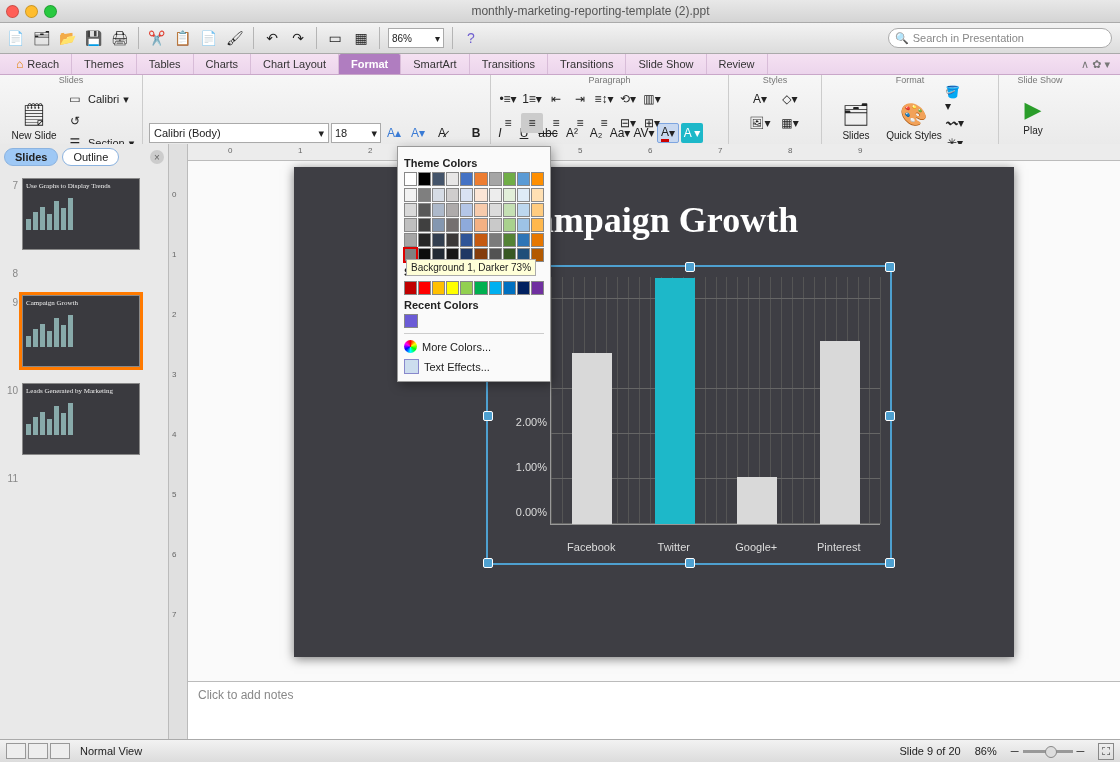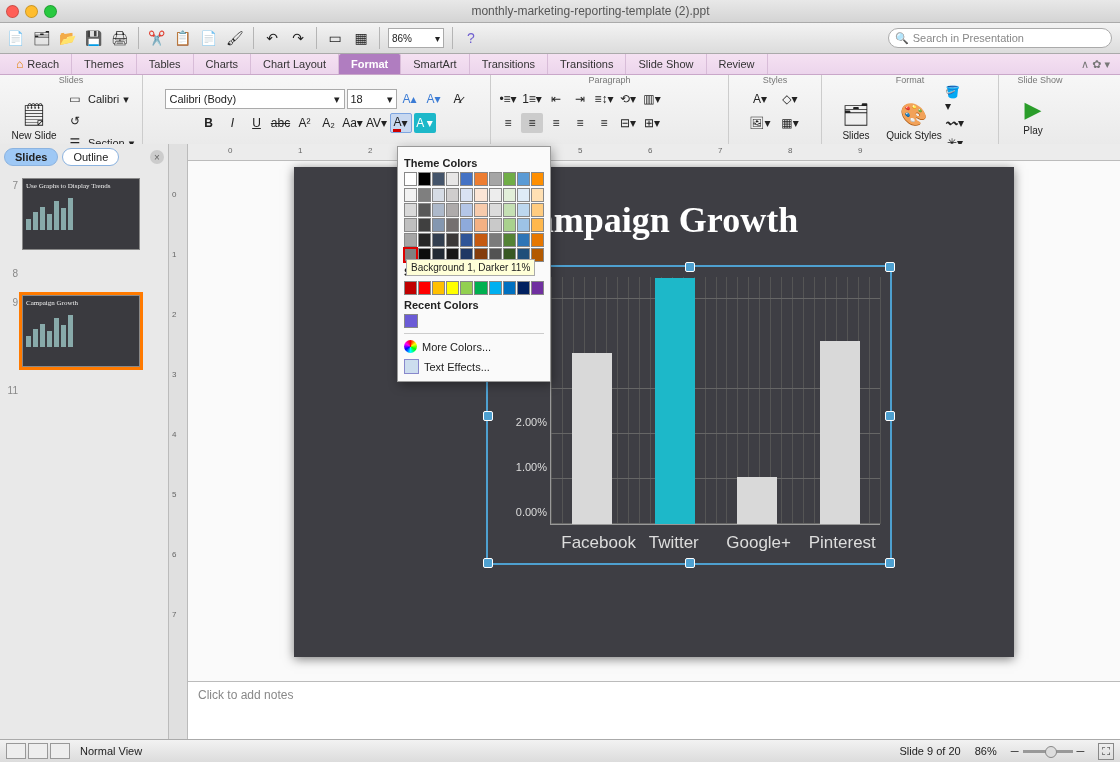--- a/index.html
+++ b/index.html
@@ -52,21 +52,21 @@
 .slide{width:720px;height:490px;background:#3e3e44;box-shadow:0 2px 10px rgba(0,0,0,.5);position:relative}
 .slide-title{position:absolute;top:32px;left:0;right:0;text-align:center;font-family:Georgia,"Times New Roman",serif;color:#fff;font-size:36px;font-weight:bold}
 .chart-box{position:absolute;top:98px;left:192px;width:402px;height:296px;border:2px solid #4ea0d0;background:#3e3e44;border-radius:2px}
 .chart-handle{position:absolute;width:8px;height:8px;background:#4ea0d0;border:1px solid #fff;border-radius:2px}
 .plot{position:absolute;left:62px;top:10px;right:10px;bottom:38px;border-left:1px solid #999;border-bottom:1px solid #999}
 .grid-line{position:absolute;left:0;right:0;border-top:1px solid #666}
 .vgrid{position:absolute;top:0;bottom:0;border-left:1px solid #555}
 .ylabel{position:absolute;right:100%;margin-right:4px;font-size:11px;color:#ddd;transform:translateY(-50%);white-space:nowrap}
 .bar{position:absolute;bottom:0;width:40px;background:#d9d9d9}
 .bar.accent{background:#1db8c9}
-.xlabel{position:absolute;bottom:10px;font-size:17px;color:#ddd;text-align:center;width:60px}
+.xlabel{position:absolute;bottom:10px;font-size:11px;color:#ddd;text-align:center;width:60px}
 .notes{height:46px;border-top:1px solid #bbb;background:#fff;padding:6px 10px;color:#888;font-size:12px}
 .statusbar{position:absolute;left:0;right:0;bottom:0;height:22px;background:linear-gradient(#f2f2f2,#dcdcdc);border-top:1px solid #aaa;display:flex;align-items:center;font-size:11px;padding:0 6px;gap:10px}
 .statusbar .right{margin-left:auto;display:flex;align-items:center;gap:14px}
 .view-btns{display:flex;gap:2px}
 .view-btns span{width:18px;height:14px;border:1px solid #999;background:#eee;display:block}
 
 .color-popup{position:absolute;left:397px;top:146px;width:140px;background:#fafafa;border:1px solid #999;box-shadow:2px 3px 10px rgba(0,0,0,.35);padding:6px 6px 4px 6px;z-index:50;font-size:11px}
 .cp-title{font-weight:bold;margin:4px 0 3px 0;font-size:11px}
 .swatch-row{display:flex;gap:1px;margin-bottom:1px}
 .sw{width:12px;height:12px;border:1px solid #888}
@@ -154,21 +154,21 @@
         <div class="mini-row">
             <span class="mini-btn">☰</span>
             <span>Section</span>
             <span style="margin-left:2px">▾</span>
           </div>
       </div>
     </div>
   </div>
 
   <div class="rgroup" style="width:335px">
-    <div class="rgroup-content" style="flex-direction:column;align-items:center;gap:4px">
+    <div class="rgroup-content" style="flex-direction:row;align-items:flex-end;gap:12px">
       <div class="mini-row">
         <div class="font-select">
             <span>Calibri (Body)</span>
             <span>▾</span>
           </div>
         <div class="size-select">
             <span>18</span>
             <span>▾</span>
           </div>
         <span class="mini-btn" style="color:#3a7bd5">A▴</span>
@@ -289,20 +289,35 @@
             </div>
           </div>
         </div>
         <div class="thumb-row">
           <div class="thumb-num">8</div>
         </div>
         <div class="thumb-row">
           <div class="thumb-num">9</div>
           <div class="thumb selected">
             <div class="thumb-title">Campaign Growth</div>
+            <div class="mini-bars">
+              <span style="height:30%"></span>
+              <span style="height:50%"></span>
+              <span style="height:65%"></span>
+              <span style="height:45%"></span>
+              <span style="height:80%"></span>
+              <span style="height:60%"></span>
+              <span style="height:90%"></span>
+            </div>
+          </div>
+        </div>
+        <div class="thumb-row">
+          <div class="thumb-num">10</div>
+          <div class="thumb ">
+            <div class="thumb-title">Leads Generated by Marketing</div>
             <div class="mini-bars">
               <span style="height:30%"></span>
               <span style="height:50%"></span>
               <span style="height:65%"></span>
               <span style="height:45%"></span>
               <span style="height:80%"></span>
               <span style="height:60%"></span>
               <span style="height:90%"></span>
             </div>
           </div>
@@ -481,21 +496,21 @@
         <span class="sw" style="background: rgb(34, 42, 53);"></span>
         <span class="sw" style="background: rgb(23, 22, 22);"></span>
         <span class="sw" style="background: rgb(31, 56, 100);"></span>
         <span class="sw" style="background: rgb(132, 60, 11);"></span>
         <span class="sw" style="background: rgb(82, 82, 82);"></span>
         <span class="sw" style="background: rgb(56, 87, 35);"></span>
         <span class="sw" style="background: rgb(31, 78, 121);"></span>
         <span class="sw" style="background: rgb(179, 89, 0);"></span>
       </div>
     </div>
-  <div class="tooltip">Background 1, Darker 11%</div>
+  <div class="tooltip">Background 1, Darker 73%</div>
   <div class="cp-title">Standard Colors</div>
   <div id="standard-row">
       <div class="swatch-row">
         <span class="sw" style="background: rgb(192, 0, 0);"></span>
         <span class="sw" style="background: rgb(255, 0, 0);"></span>
         <span class="sw" style="background: rgb(255, 192, 0);"></span>
         <span class="sw" style="background: rgb(255, 255, 0);"></span>
         <span class="sw" style="background: rgb(146, 208, 80);"></span>
         <span class="sw" style="background: rgb(0, 176, 80);"></span>
         <span class="sw" style="background: rgb(0, 176, 240);"></span>

